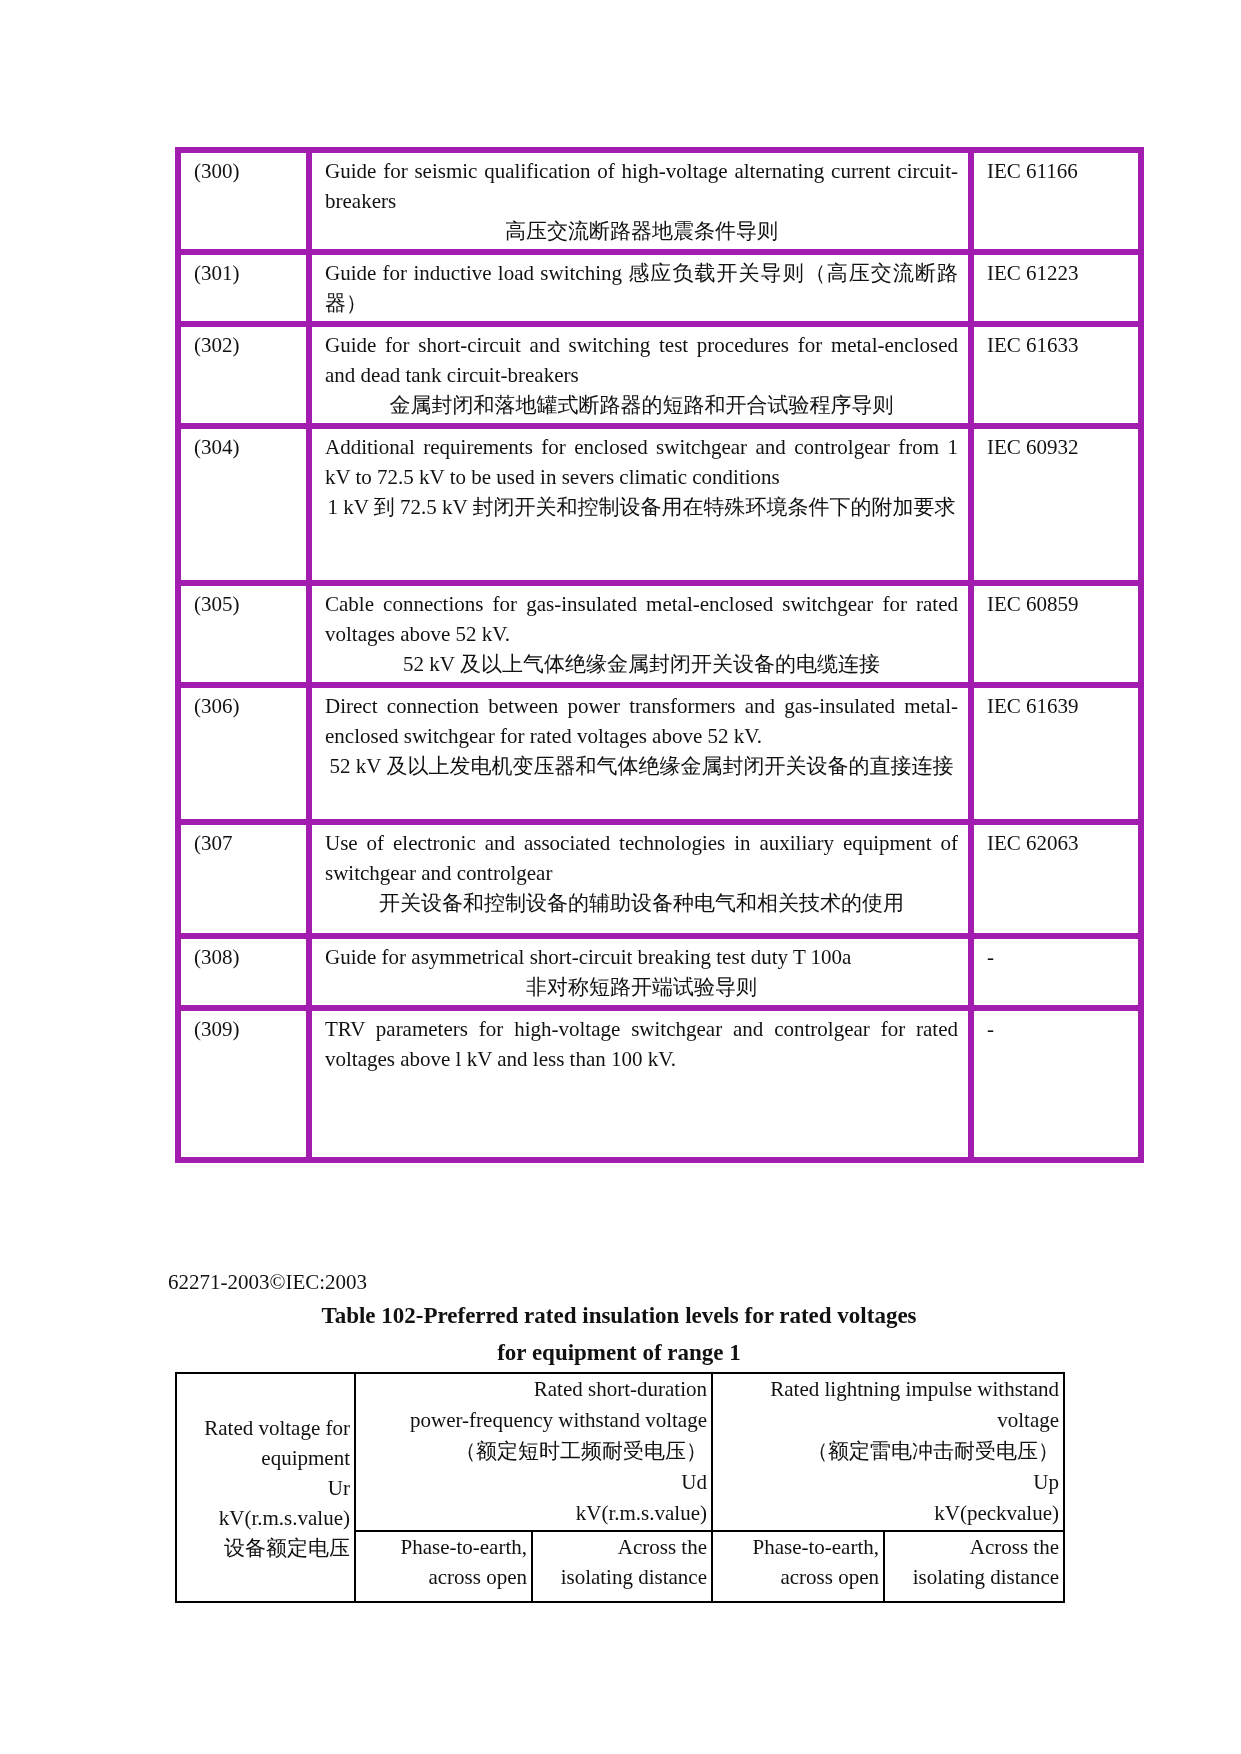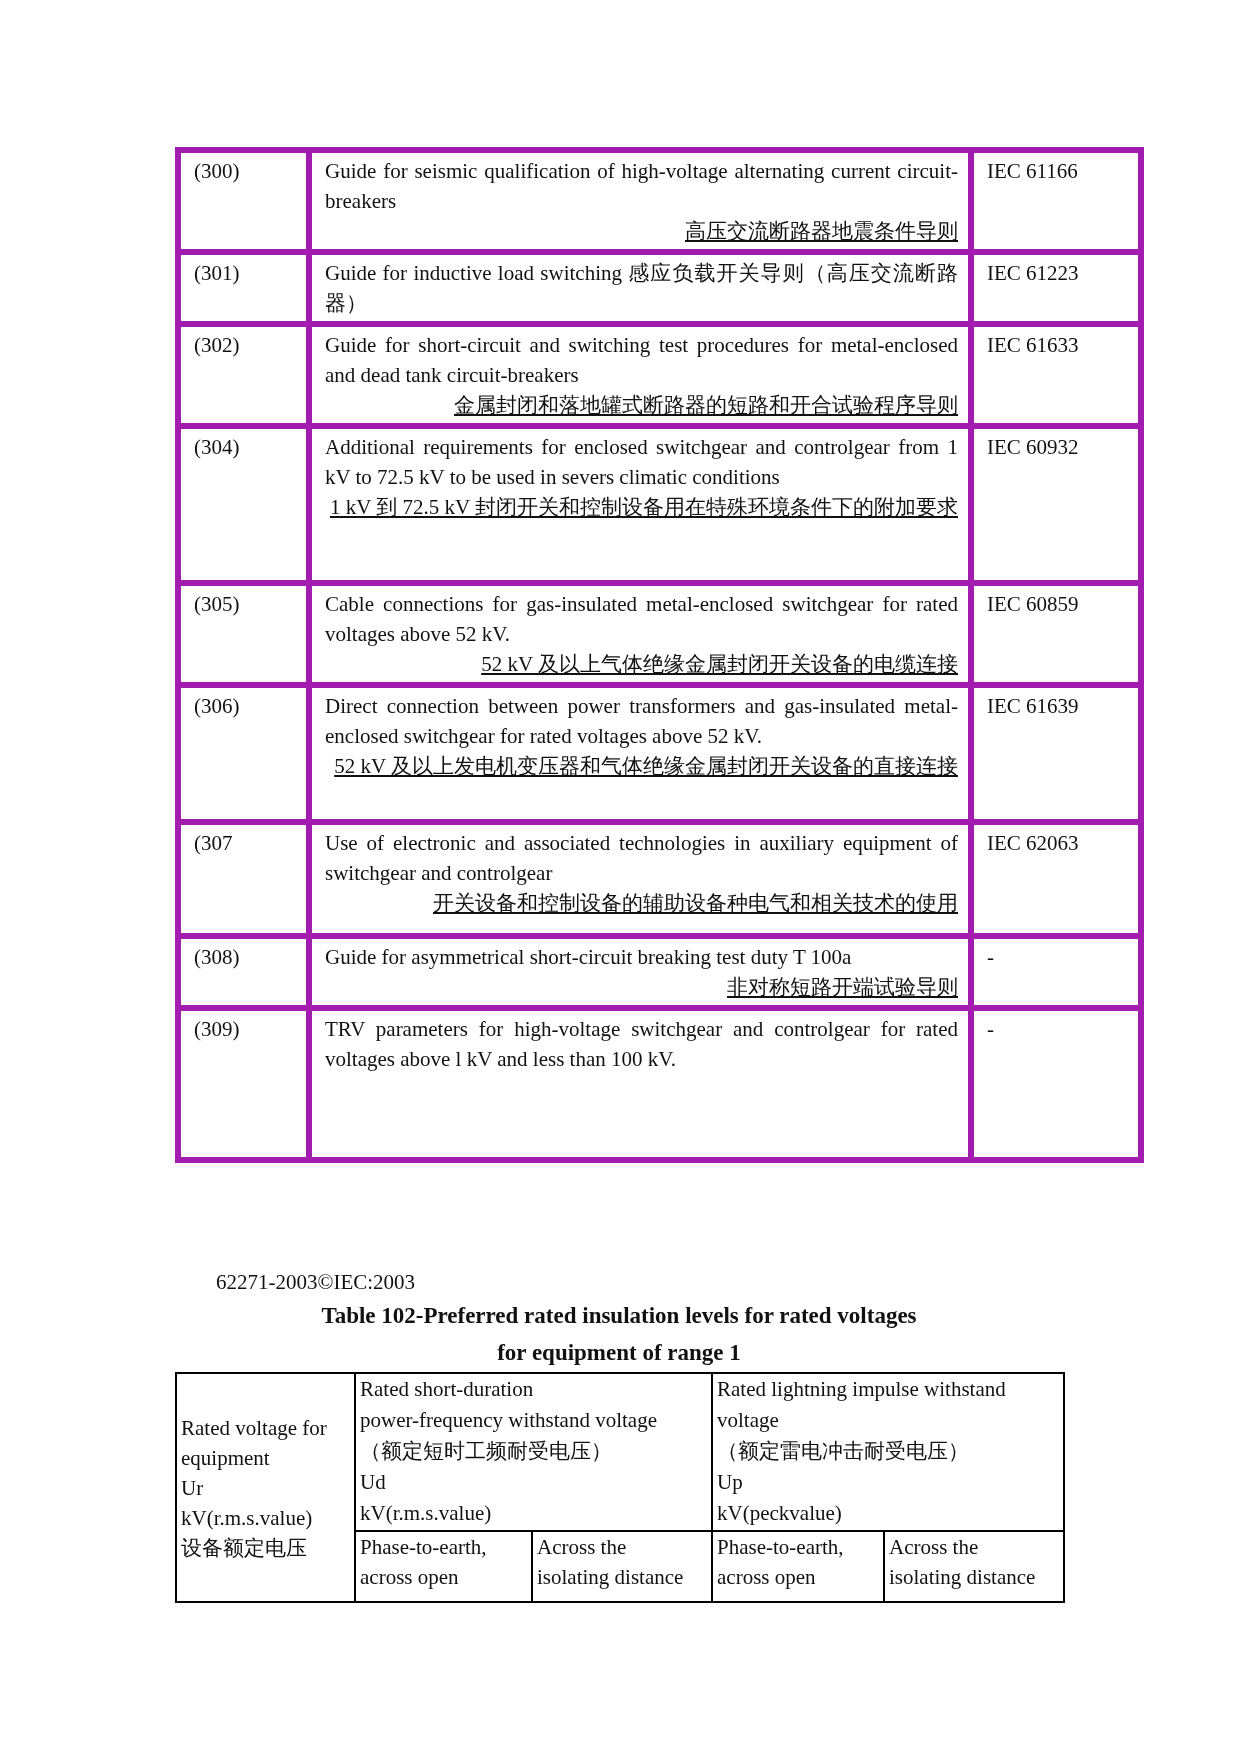--- a/index.html
+++ b/index.html
@@ -20,43 +20,43 @@
     font-size:21px;
   }
   table.std td{
     border:6px solid #a21caf;
     vertical-align:top;
     padding:3px 10px 3px 13px;
     line-height:30px;
   }
   td.num-cell{padding-left:15px;}
   .en{text-align:justify;}
-  .zh{text-align:right;text-decoration:underline;}
+  .zh{text-align:center;}
   .orange{color:var(--accent-orange,#FF6600);}
   
   .doc-ref{
     position:absolute;left:168px;top:1270px;
-    font-size:21px;line-height:24px;margin-left:48px;
+    font-size:21px;line-height:24px;
   }
   
   .t102-title{
     position:absolute;left:175px;top:1297px;width:888px;
     text-align:center;font-weight:bold;font-size:23px;line-height:37px;
   }
   
   table.ins{
     position:absolute;left:175px;top:1372px;
     width:888px;
     border-collapse:collapse;
     table-layout:fixed;
     font-size:21px;
   }
   table.ins td{
     border:2px solid #000;
-    text-align:left;
+    text-align:right;
     padding:0 4px;
   }
   td.ins-head{height:156px;vertical-align:top;line-height:31px;padding-top:1px;}
   td.rated-v{vertical-align:middle;line-height:30px;}
   td.ins-sub{height:69px;vertical-align:top;line-height:30px;padding-top:3px;}
 </style>
 </head>
 <body>
 
 <div class="page">

